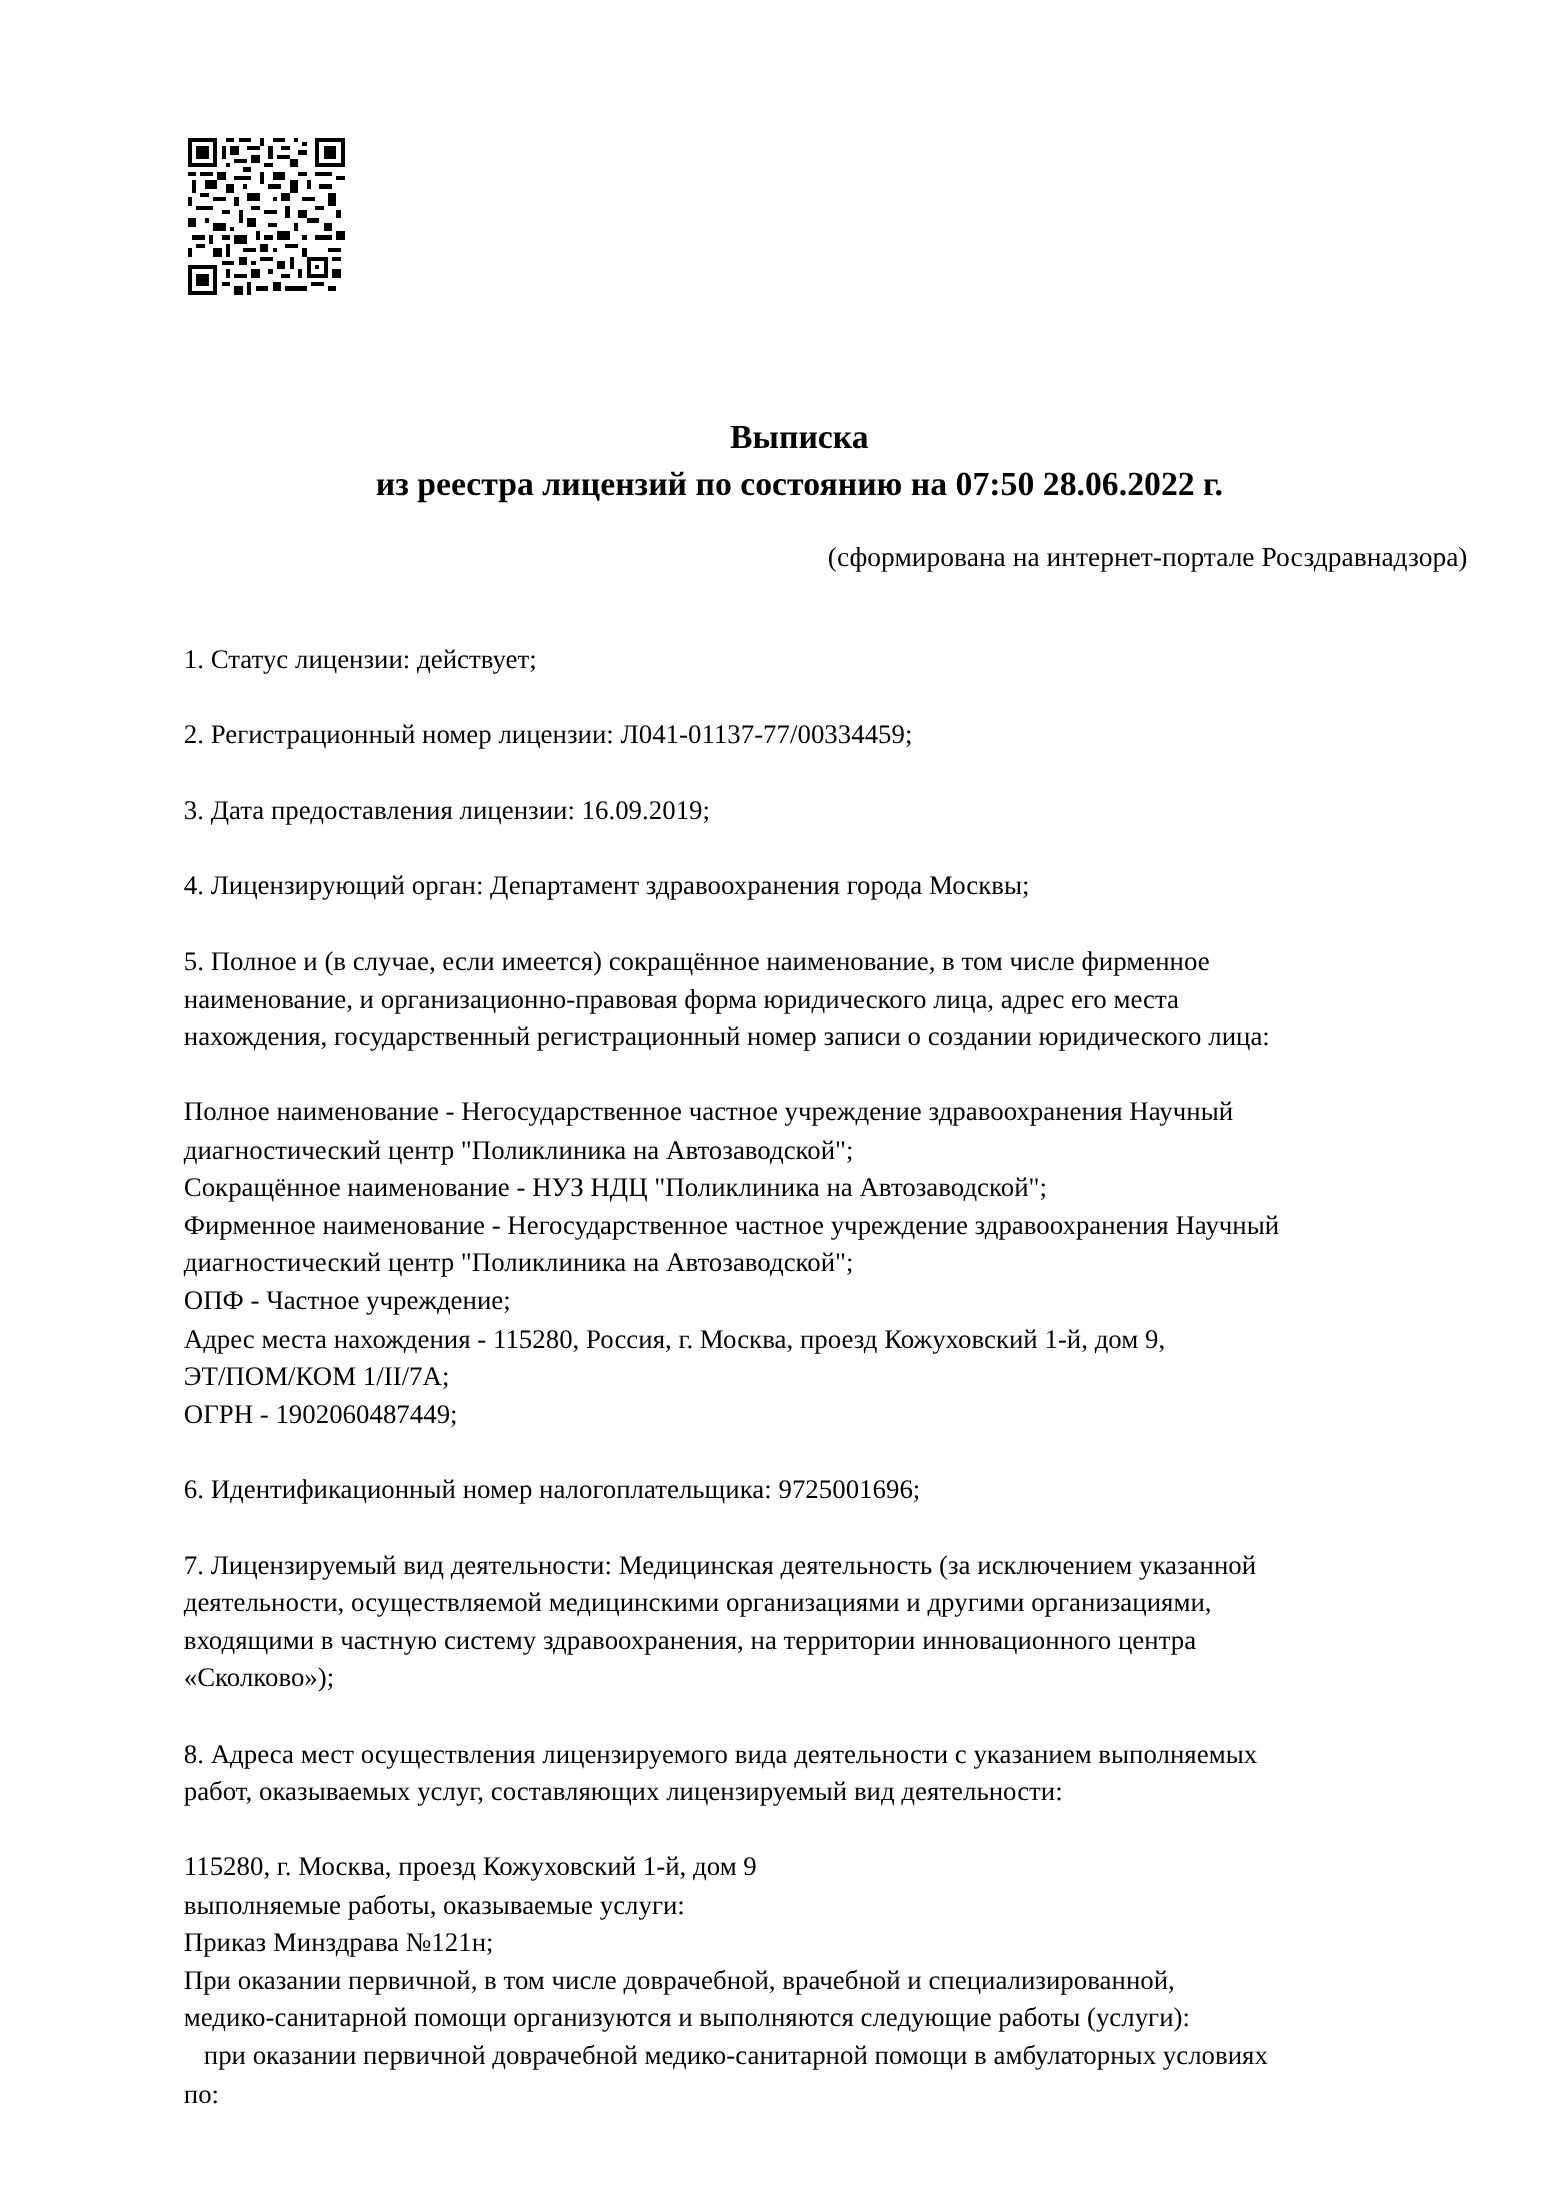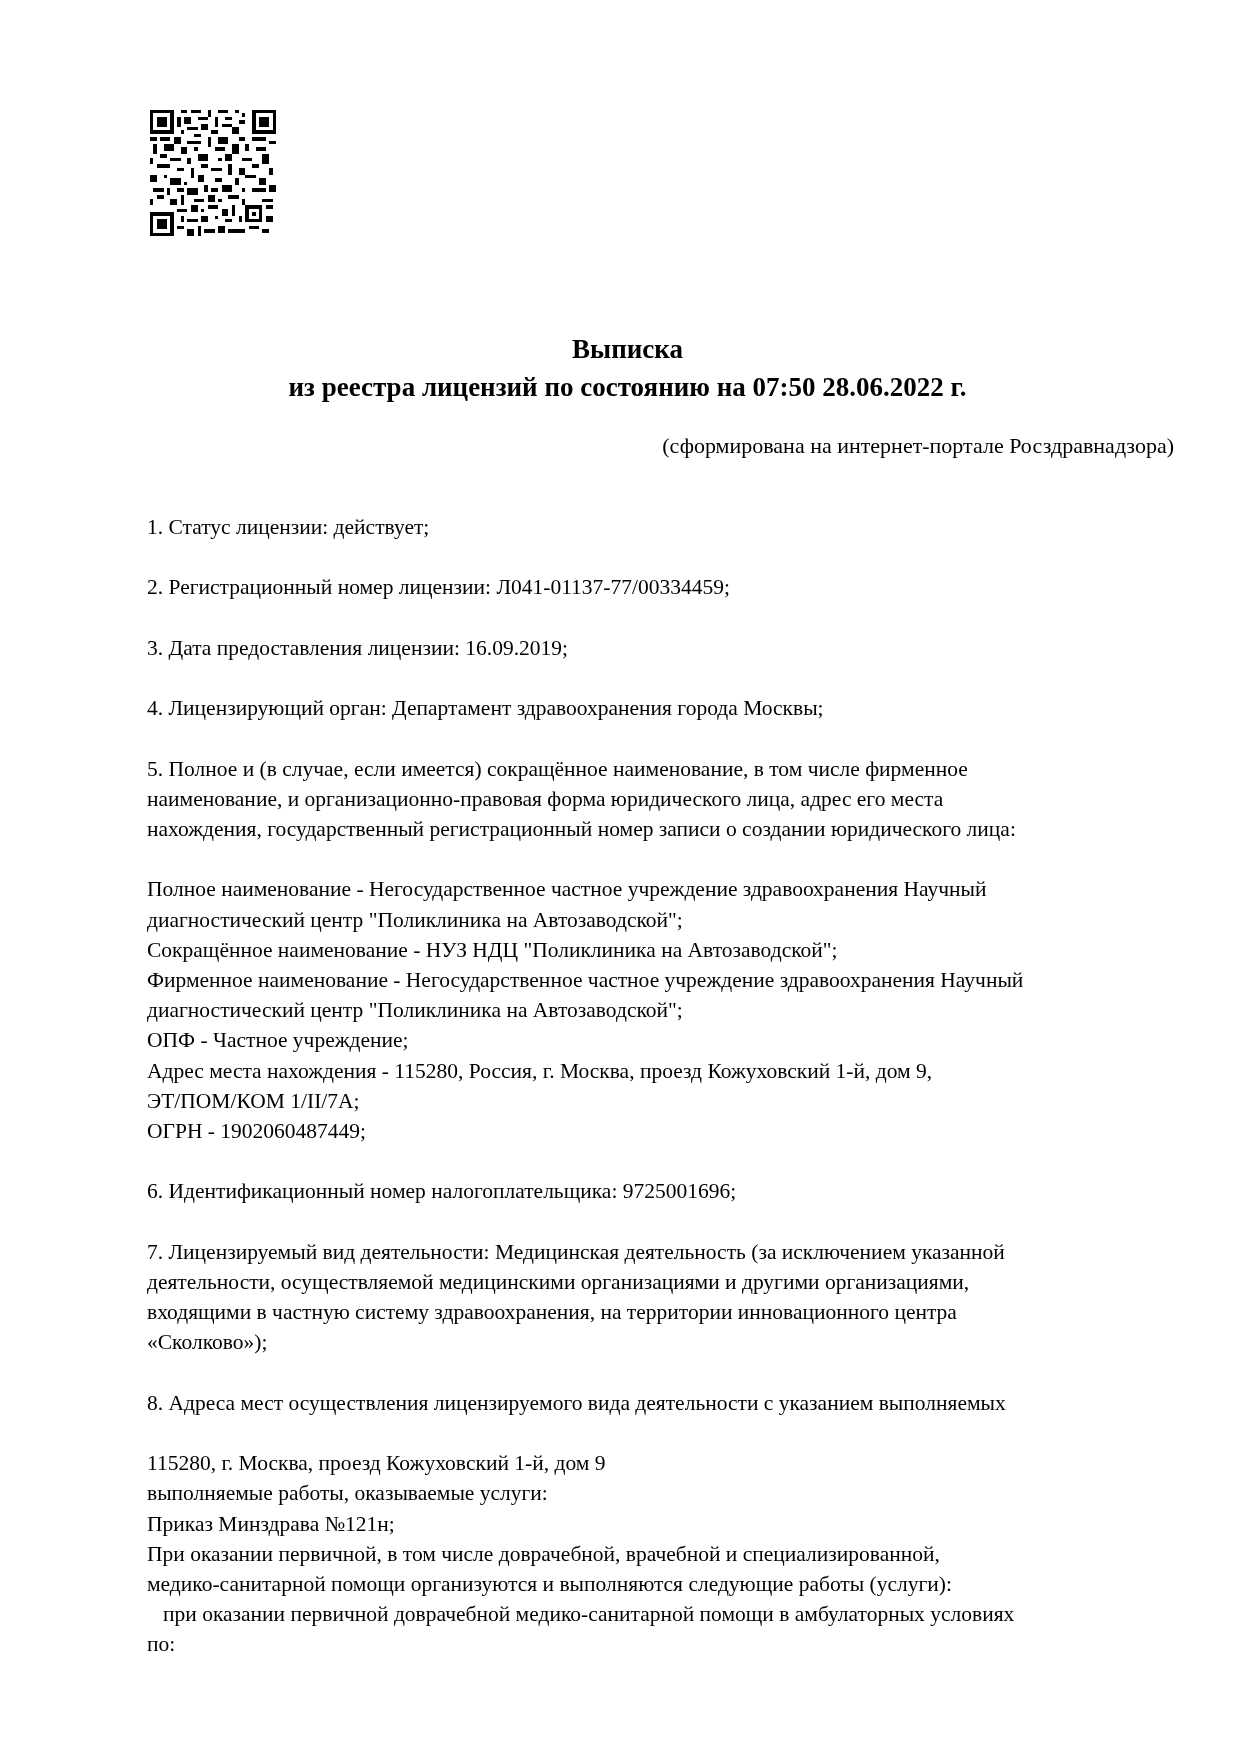--- a/index.html
+++ b/index.html
@@ -19,21 +19,21 @@
       position: absolute;
       left: 150px;
       top: 110px;
       width: 126px;
       height: 126px;
     }
     .qr svg { width: 126px; height: 126px; display: block; shape-rendering: crispEdges; }
 
     .title-block {
       position: absolute;
-      left: 0;
+      left: 12px;
       width: 1192px;
       top: 330px;
       text-align: center;
       font-weight: bold;
     }
     .title-main {
       font-size: 27px;
       line-height: 38px;
       padding-left: 63px;
     }
@@ -235,20 +235,21 @@
     <span class="line">6. Идентификационный номер налогоплательщика: 9725001696;</span>
   </div>
   <div class="para">
     <span class="line">7. Лицензируемый вид деятельности: Медицинская деятельность (за исключением указанной</span>
     <span class="line">деятельности, осуществляемой медицинскими организациями и другими организациями,</span>
     <span class="line">входящими в частную систему здравоохранения, на территории инновационного центра</span>
     <span class="line">«Сколково»);</span>
   </div>
   <div class="para">
     <span class="line">8. Адреса мест осуществления лицензируемого вида деятельности с указанием выполняемых</span>
+    <span class="line">работ, оказываемых услуг, составляющих лицензируемый вид деятельности:</span>
   </div>
   <div class="para">
     <span class="line">115280, г. Москва, проезд Кожуховский 1-й, дом 9</span>
     <span class="line">выполняемые работы, оказываемые услуги:</span>
     <span class="line">Приказ Минздрава №121н;</span>
     <span class="line">При оказании первичной, в том числе доврачебной, врачебной и специализированной,</span>
     <span class="line">медико-санитарной помощи организуются и выполняются следующие работы (услуги):</span>
     <span class="line indent">при оказании первичной доврачебной медико-санитарной помощи в амбулаторных условиях</span>
     <span class="line">по:</span>
   </div>

